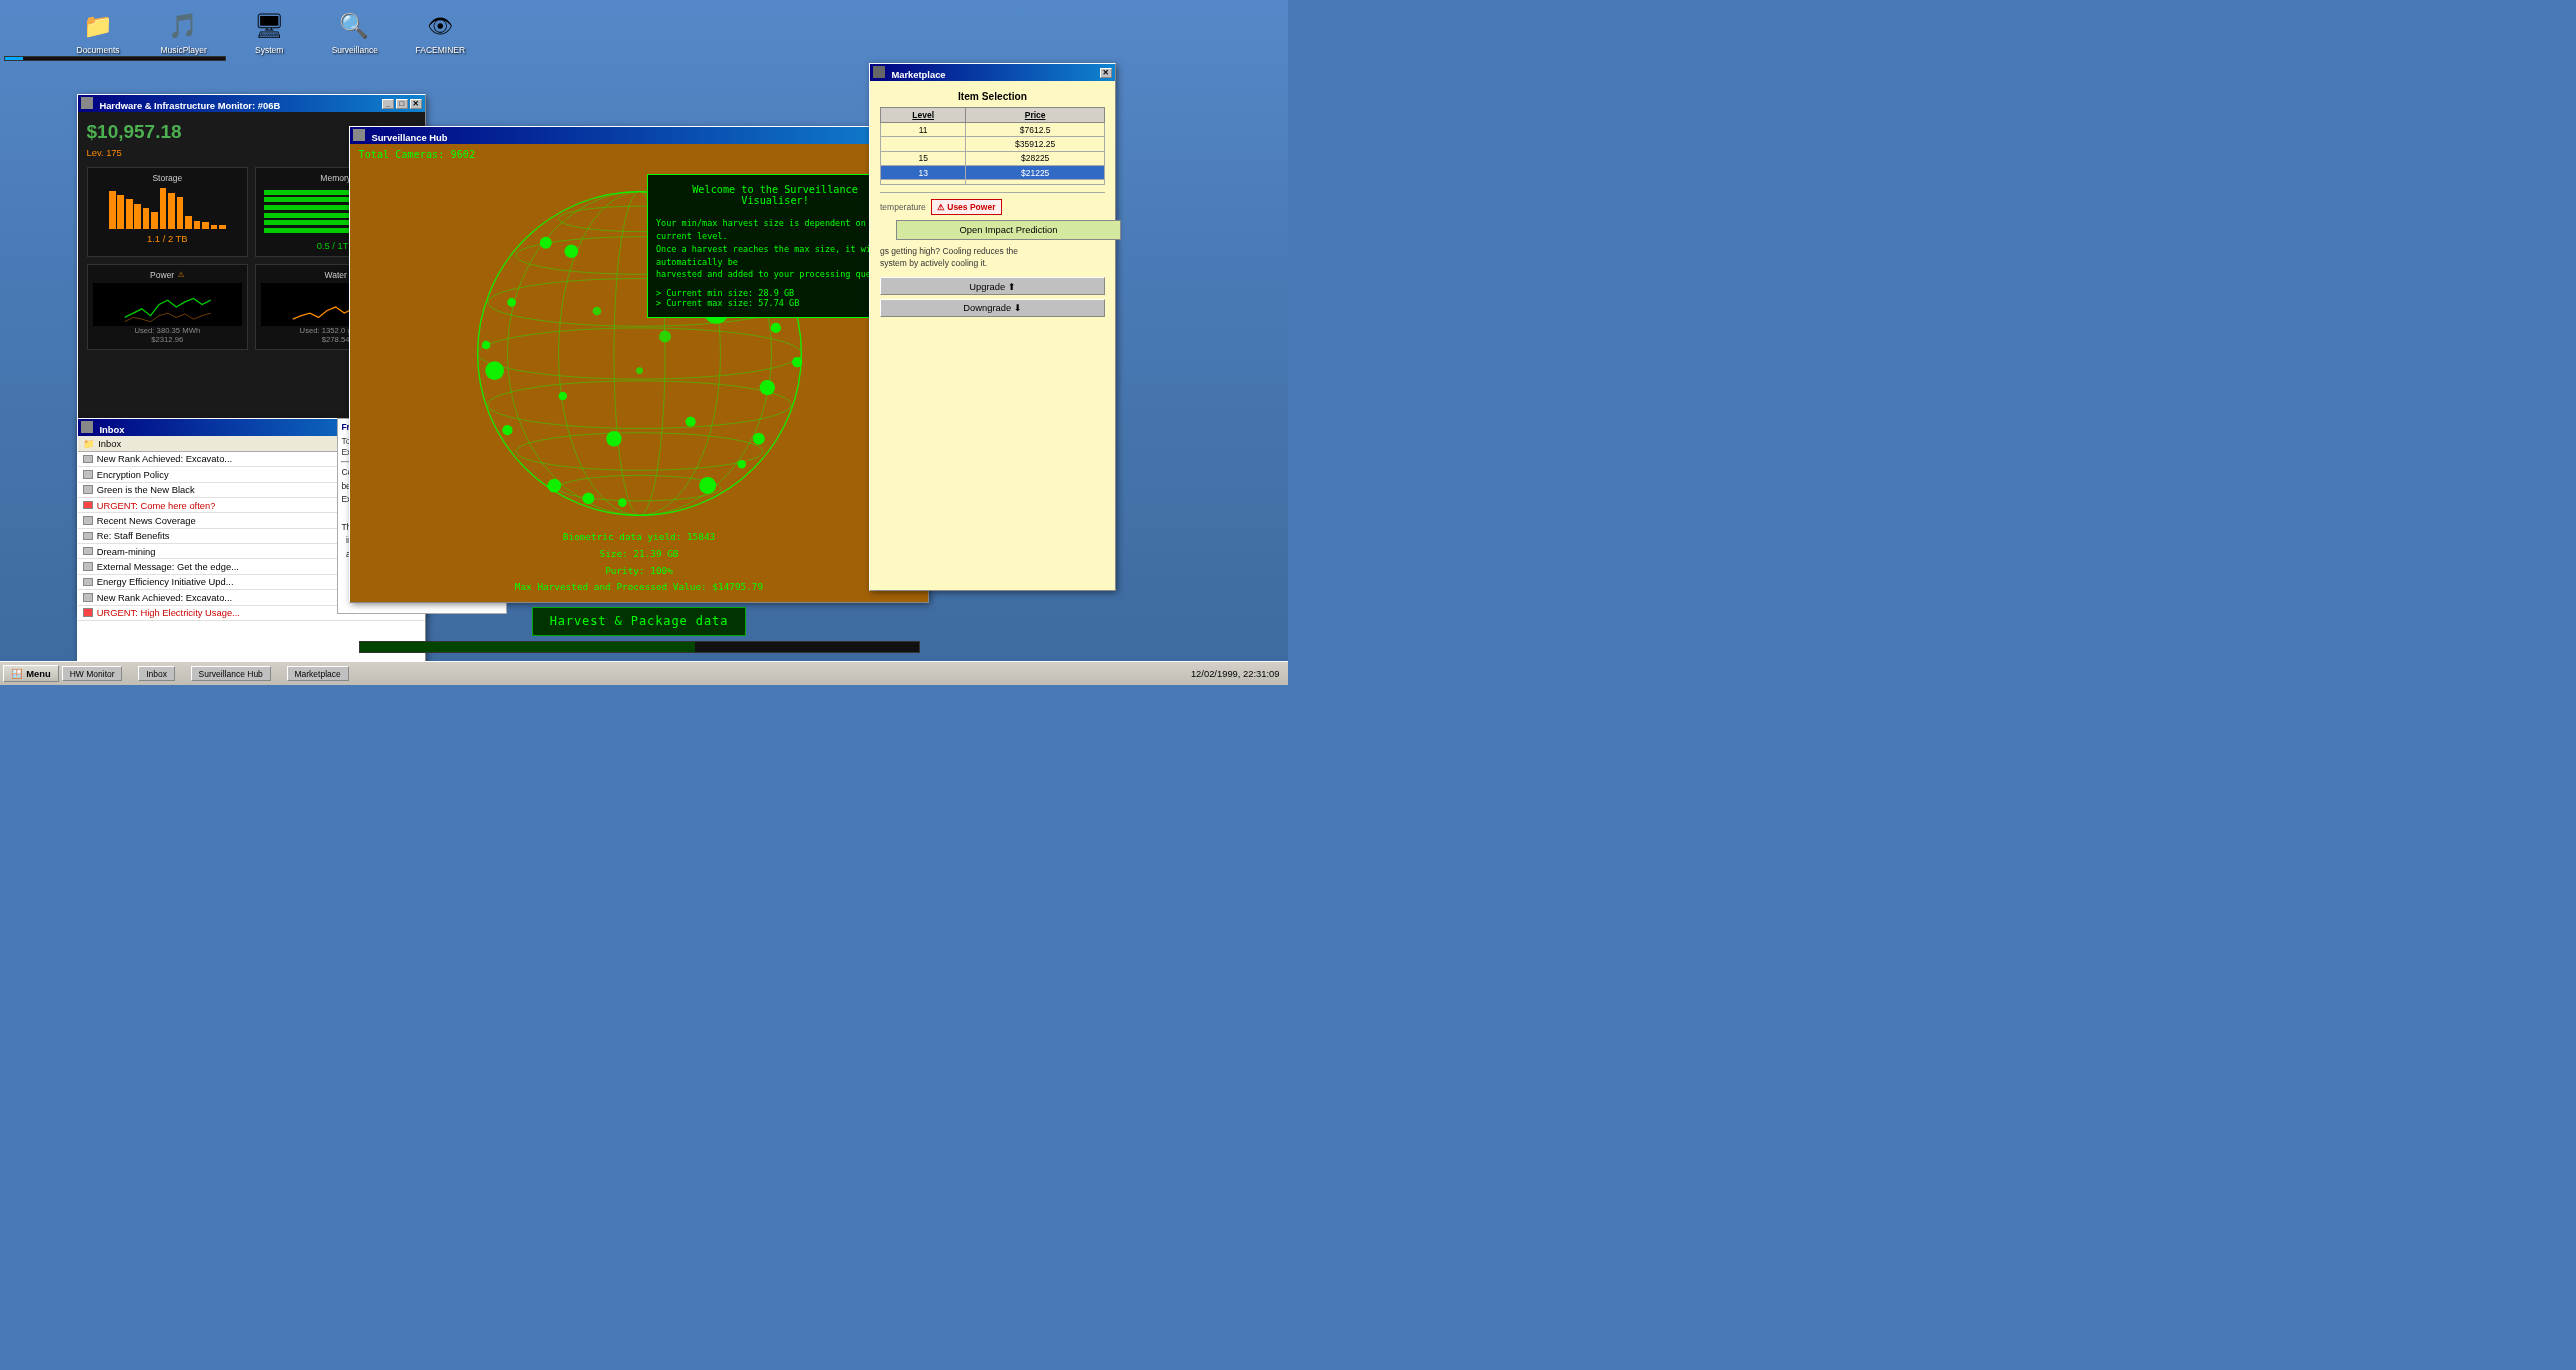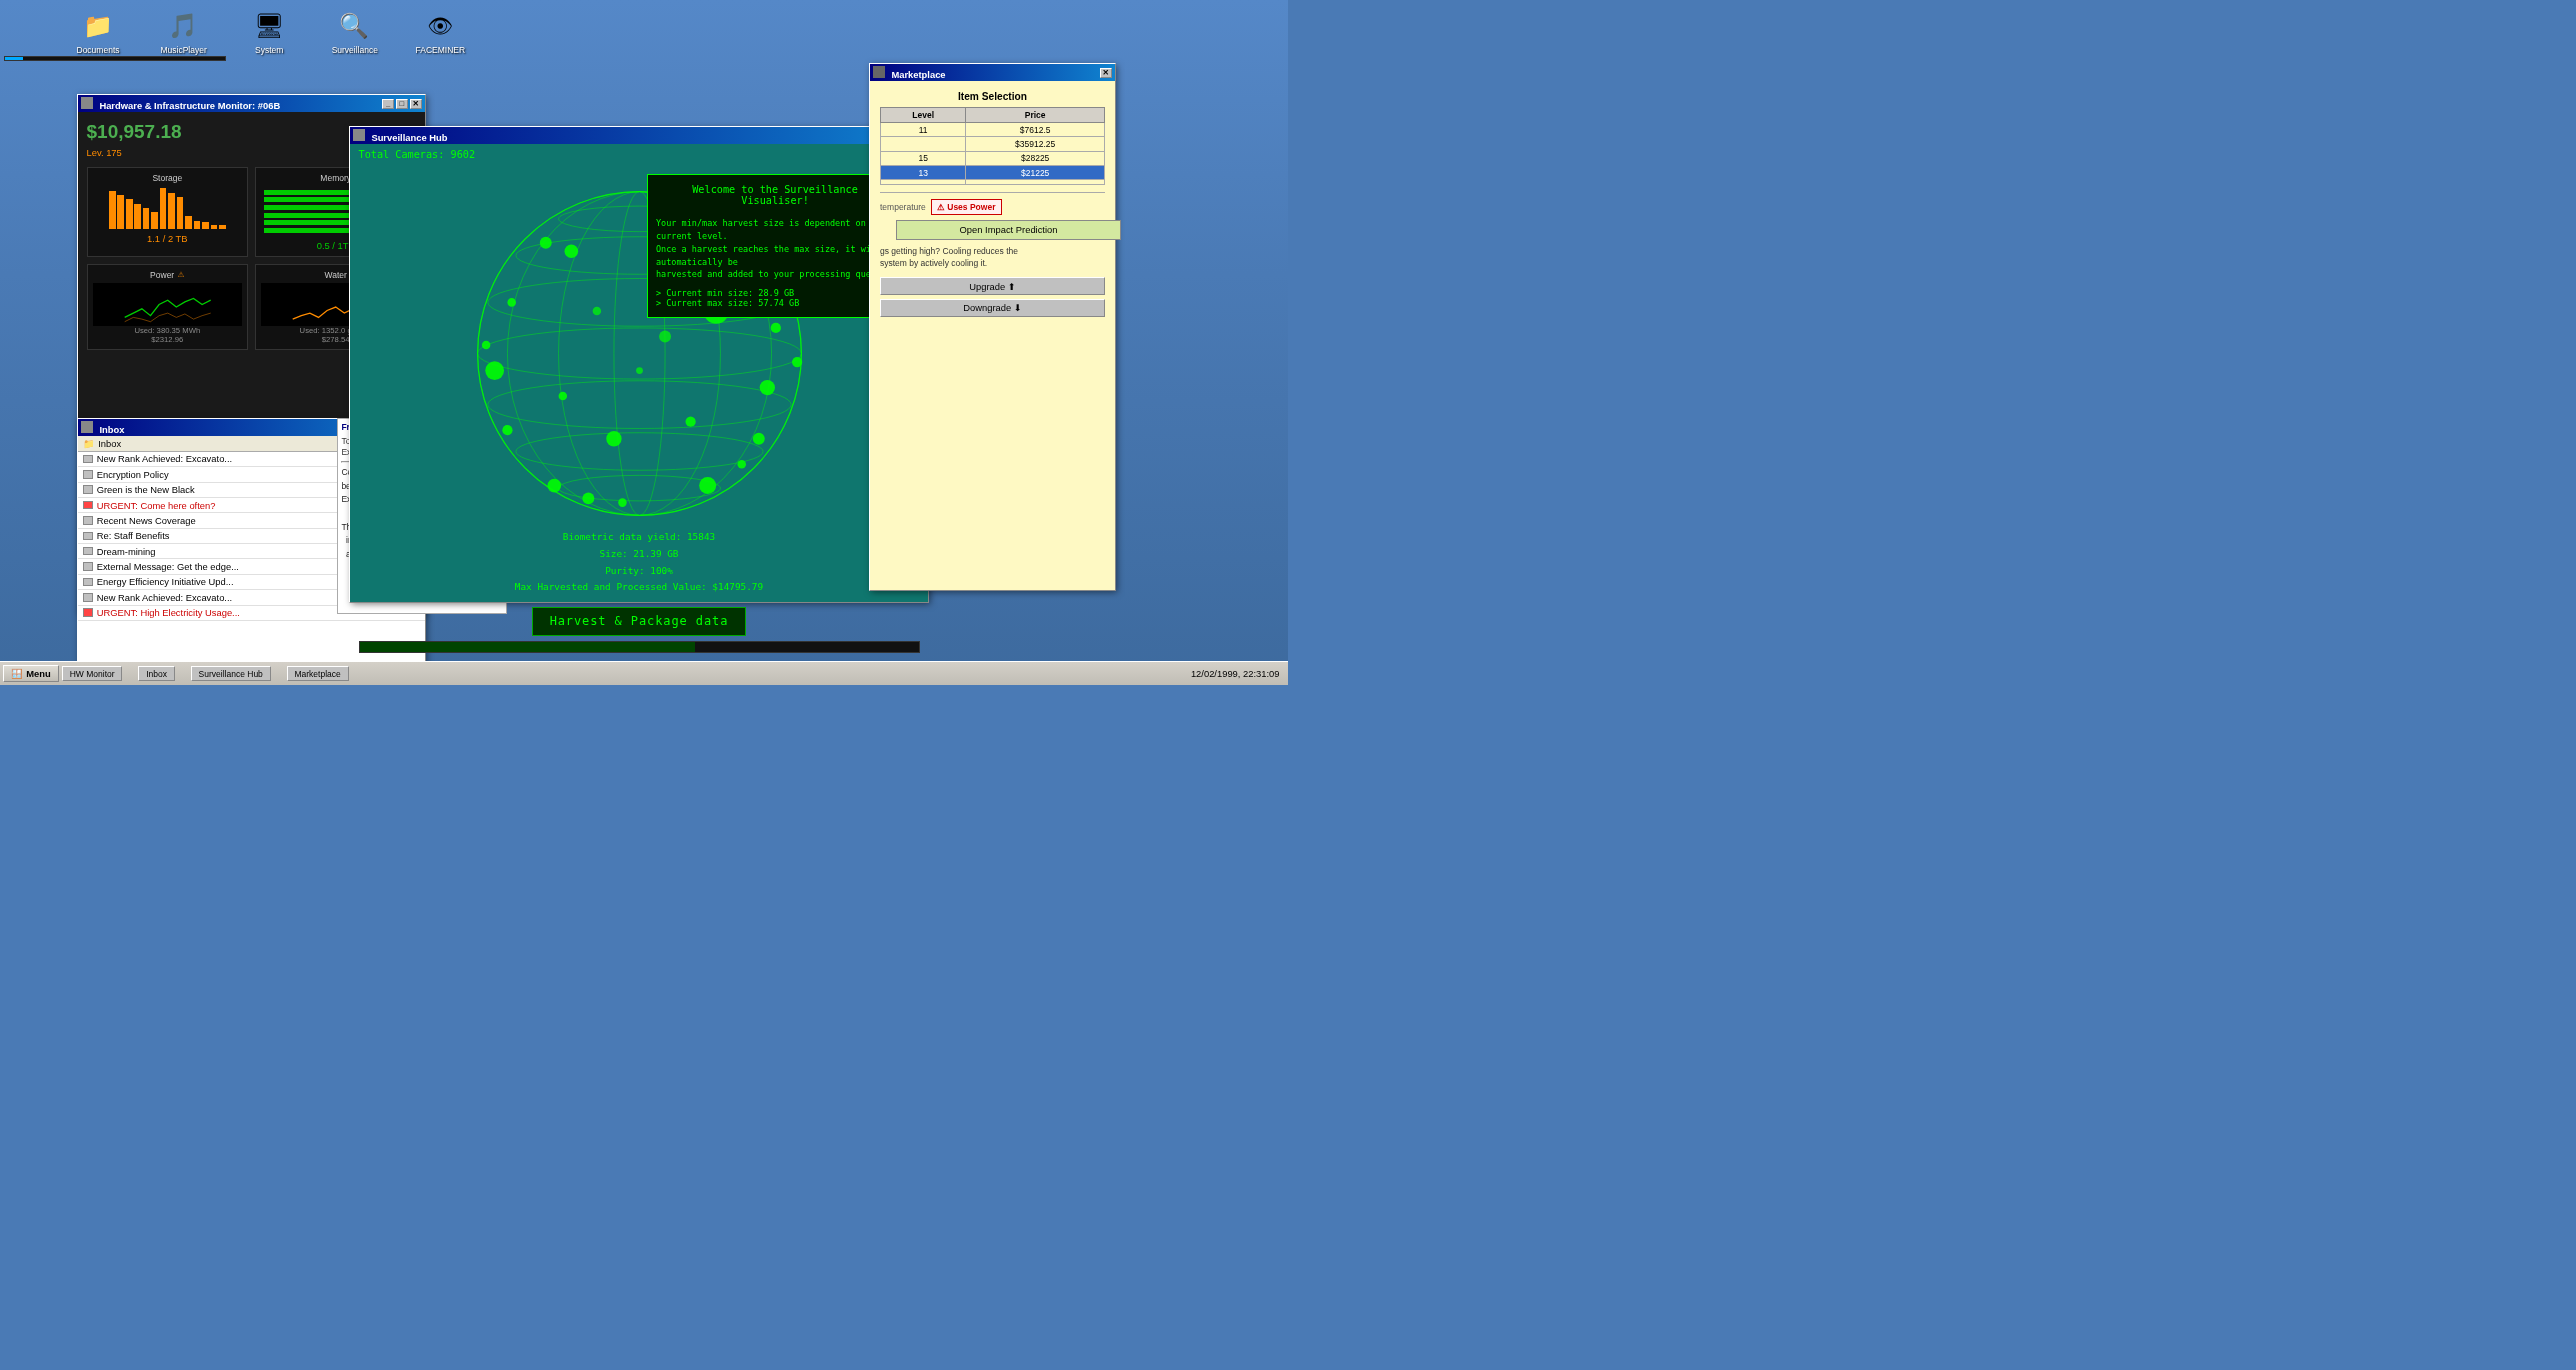--- a/index.html
+++ b/index.html
@@ -238,21 +238,21 @@
     .inbox-icon.red { background: #ff4444; }
 
     
     .surveillance-hub {
       left: 349px;
       top: 126px;
       width: 580px;
       height: 477px;
     }
     .surv-content {
-      background: #0f766e;
+      background: #a16207;
       height: calc(100% - 17px);
       position: relative;
     }
     .surv-header {
       padding: 5.1px 8.5px;
       color: #00ff00;
       font-size: 10.2px;
       font-family: monospace;
     }
     .surv-globe-area {
@@ -389,20 +389,21 @@
     .marketplace-table {
       width: 100%;
       border-collapse: collapse;
       font-size: 8.5px;
     }
     .marketplace-table th {
       background: #d4d0c8;
       border: 0.9px solid #888;
       padding: 1.7px 3.4px;
       text-align: center;
+      text-decoration: underline;
     }
     .marketplace-table td {
       border: 0.9px solid #aaa;
       padding: 1.7px 3.4px;
       text-align: center;
     }
     .marketplace-table tr.selected td {
       background: #316ac5;
       color: white;
     }

